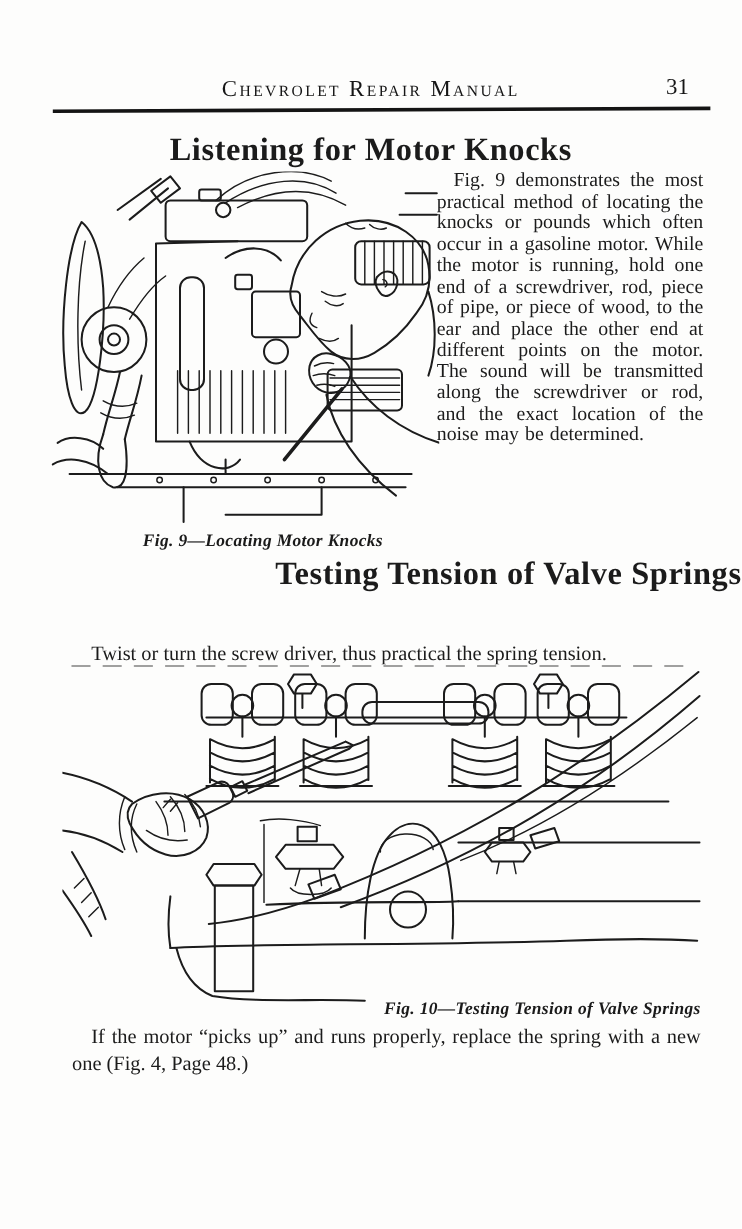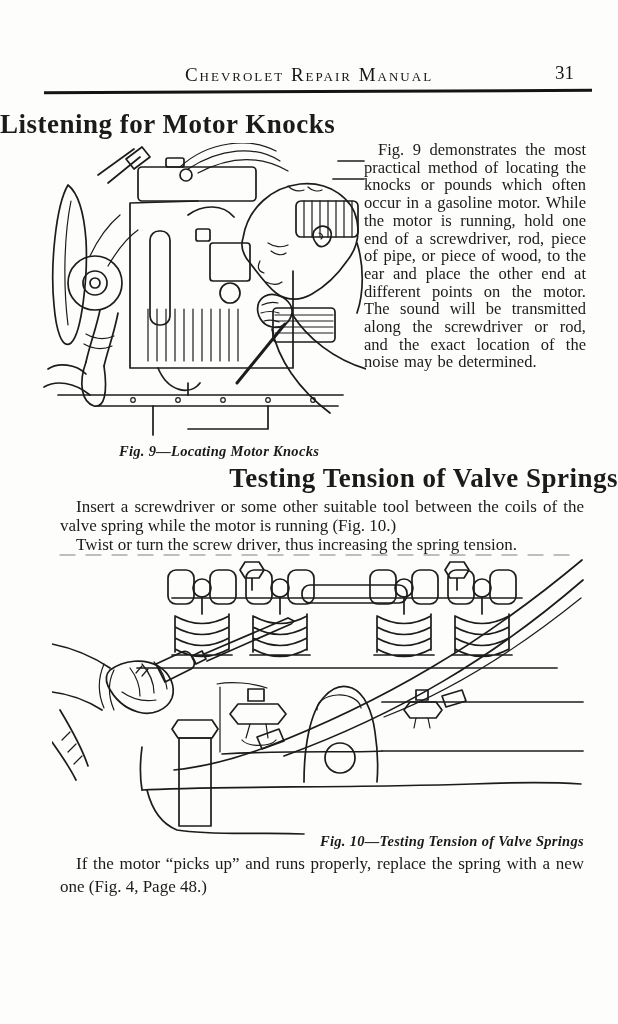--- a/index.html
+++ b/index.html
@@ -16,21 +16,21 @@
   .page-number {
     position:absolute; top:62px; right:44px;
     font-size:19px; color:#161616;text-align:center;
   }
   .rule {
     position:absolute; top:90px; left:44px; width:548px; height:2.6px;
     background:#141414; transform:rotate(-0.25deg);
   }
   .h1 {
     position:absolute; top:109px; left:0; width:100%;
-    text-align:left; font-size:27px; font-weight:bold; letter-spacing:0.5px;
+    text-align:center; font-size:27px; font-weight:bold; letter-spacing:0.5px;
   }
   .h2 {
     position:absolute; top:463px; left:0; width:100%;
     text-align:right; font-size:27px; font-weight:bold; letter-spacing:0.5px;
   }
   .fig9 { position:absolute; left:38px; top:143px; width:328px; height:298px; }
   .fig10 { position:absolute; left:52px; top:552px; width:532px; height:284px; }
   .fig-caption {
     position:absolute; font-size:14.5px; font-weight:bold; font-style:italic;
     letter-spacing:0.3px; color:#1a1a1a; white-space:nowrap;
@@ -136,22 +136,21 @@
       <path d="M254,171 C270,196 296,216 328,226"></path>
       <path d="M234,186 C240,216 260,246 292,270"></path>
     </g>
   </svg>
   <div class="fig-caption fig9-caption">Fig. 9—Locating Motor Knocks</div>
 
   <div class="col-right">Fig. 9 demonstrates the most practical method of locating the knocks or pounds which often occur in a gasoline motor. While the motor is running, hold one end of a screwdriver, rod, piece of pipe, or piece of wood, to the ear and place the other end at different points on the motor. The sound will be transmitted along the screwdriver or rod, and the exact location of the noise may be determined.</div>
 
   <div class="h2">Testing Tension of Valve Springs</div>
 
-  <div class="body-p p1">Insert a screwdriver or some other suitable tool between the coils of the valve spring while the motor is running (Fig. 10.)</div>
-  <div class="body-p p2">Twist or turn the screw driver, thus increasing the spring tension.</div>
+  <div class="body-p p2">Twist or turn the screw driver, thus practical the spring tension.</div>
 
   <svg class="fig10" viewBox="0 0 532 284" xmlns="http://www.w3.org/2000/svg">
     <g class="ink">
 
       <path class="thin" d="M8,3 H522" stroke-dasharray="15 11" opacity="0.55"></path>
 
       <path d="M120,46 H470"></path>
       <rect x="250" y="33" width="105" height="18" rx="8"></rect>
 
       <path d="M193,10 h14 l5,8 l-5,8 h-14 l-5,-8 Z M200,26 V38"></path>

